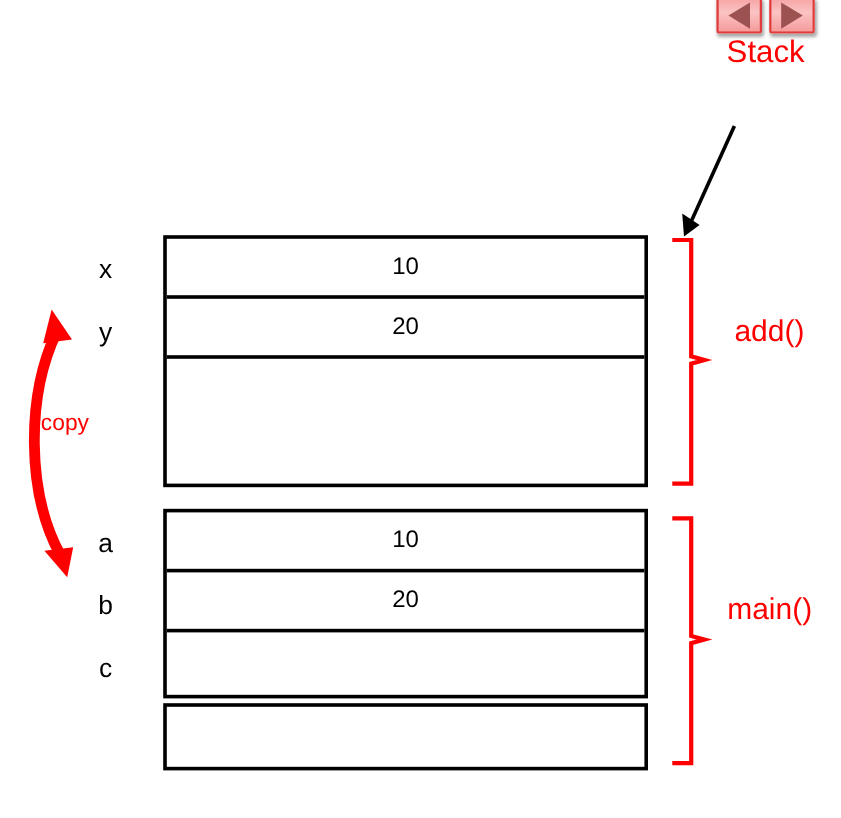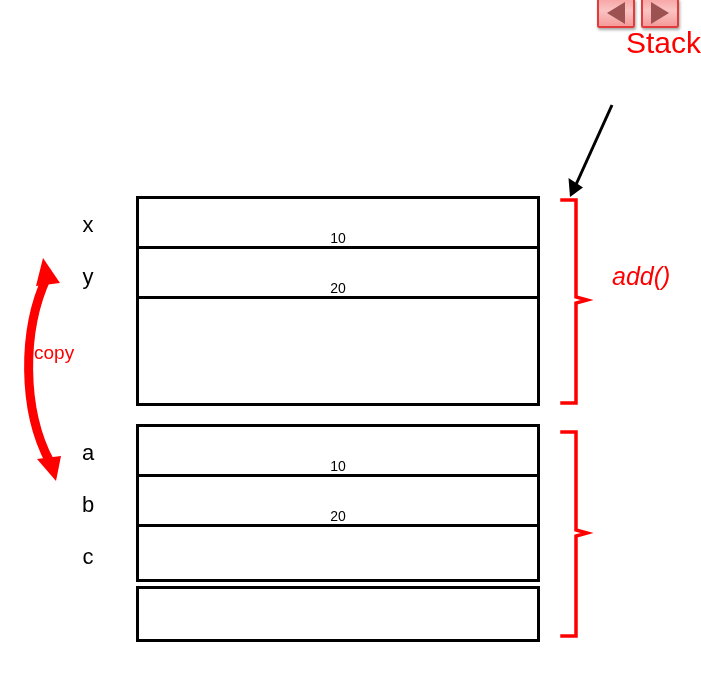--- a/index.html
+++ b/index.html
@@ -50,23 +50,23 @@
   .tri-left  { border-right: 18px solid #9d5252; }
   .tri-right { border-left: 18px solid #9d5252; }
 
   
   #stack-pointer-label {
     position: absolute;
     left: 575px;
     top: 28px;
     width: 126px;
     color: #ff0000;
-    font-size: 30px;
+    font-size: 26px;
     line-height: 30px;
-    text-align: right;
+    text-align: center;
     white-space: nowrap;
   }
   #stack-pointer-label div { display: block; }
 
   
   .frame {
     position: absolute;
     left: 136px;
     width: 404px;
     box-sizing: border-box;
@@ -75,23 +75,23 @@
   }
   #frame-add  { top: 196px; height: 210px; }
   #frame-main { top: 424px; height: 158px; }
 
   .slot {
     position: relative;
     box-sizing: border-box;
     border-bottom: 3px solid #000000;
     height: 50px;
     display: flex;
-    align-items: flex-end;
+    align-items: center;
     justify-content: center;
-    font-size: 14px;
+    font-size: 20px;
     color: #000000;
   }
   .slot.last { border-bottom: none; }
   .slot.tall { height: 104px; }
   .slot.tall-c { height: 52px; }
 
   
   #frame-bottom {
     position: absolute;
     left: 136px;
@@ -127,21 +127,21 @@
     white-space: nowrap;
   }
 
   
   .bracelabel {
     position: absolute;
     font-size: 25px;
     color: #ff0000;
     white-space: nowrap;
   }
-  #label-add  { left: 612px; top: 262px; font-style: italic; }
+  #label-add  { left: 612px; top: 262px; }
   #label-main { left: 606px; top: 494px; }
 
   svg.overlay {
     position: absolute;
     left: 0;
     top: 0;
     width: 701px;
     height: 682px;
     pointer-events: none;
   }
@@ -188,20 +188,21 @@
 
   <div id="lbl-x" class="varlabel">x</div>
   <div id="lbl-y" class="varlabel">y</div>
   <div id="lbl-a" class="varlabel">a</div>
   <div id="lbl-b" class="varlabel">b</div>
   <div id="lbl-c" class="varlabel">c</div>
 
   <div id="copy-label">copy</div>
 
   <div id="label-add" class="bracelabel">add()</div>
+  <div id="label-main" class="bracelabel">main()</div>
 
   <svg class="overlay" viewBox="0 0 701 682">
 
     <g>
       <line x1="612" y1="105" x2="574" y2="189" stroke="#000000" stroke-width="3"></line>
       <polygon points="570,197 568.5,178 583,187.5" fill="#000000"></polygon>
     </g>
 
     <g fill="none" stroke="#ff0000" stroke-width="3.5" stroke-linecap="square">
       <path d="M 562 200 L 576 200 L 576 297 L 587 300 L 576 303 L 576 403 L 562 403"></path>

